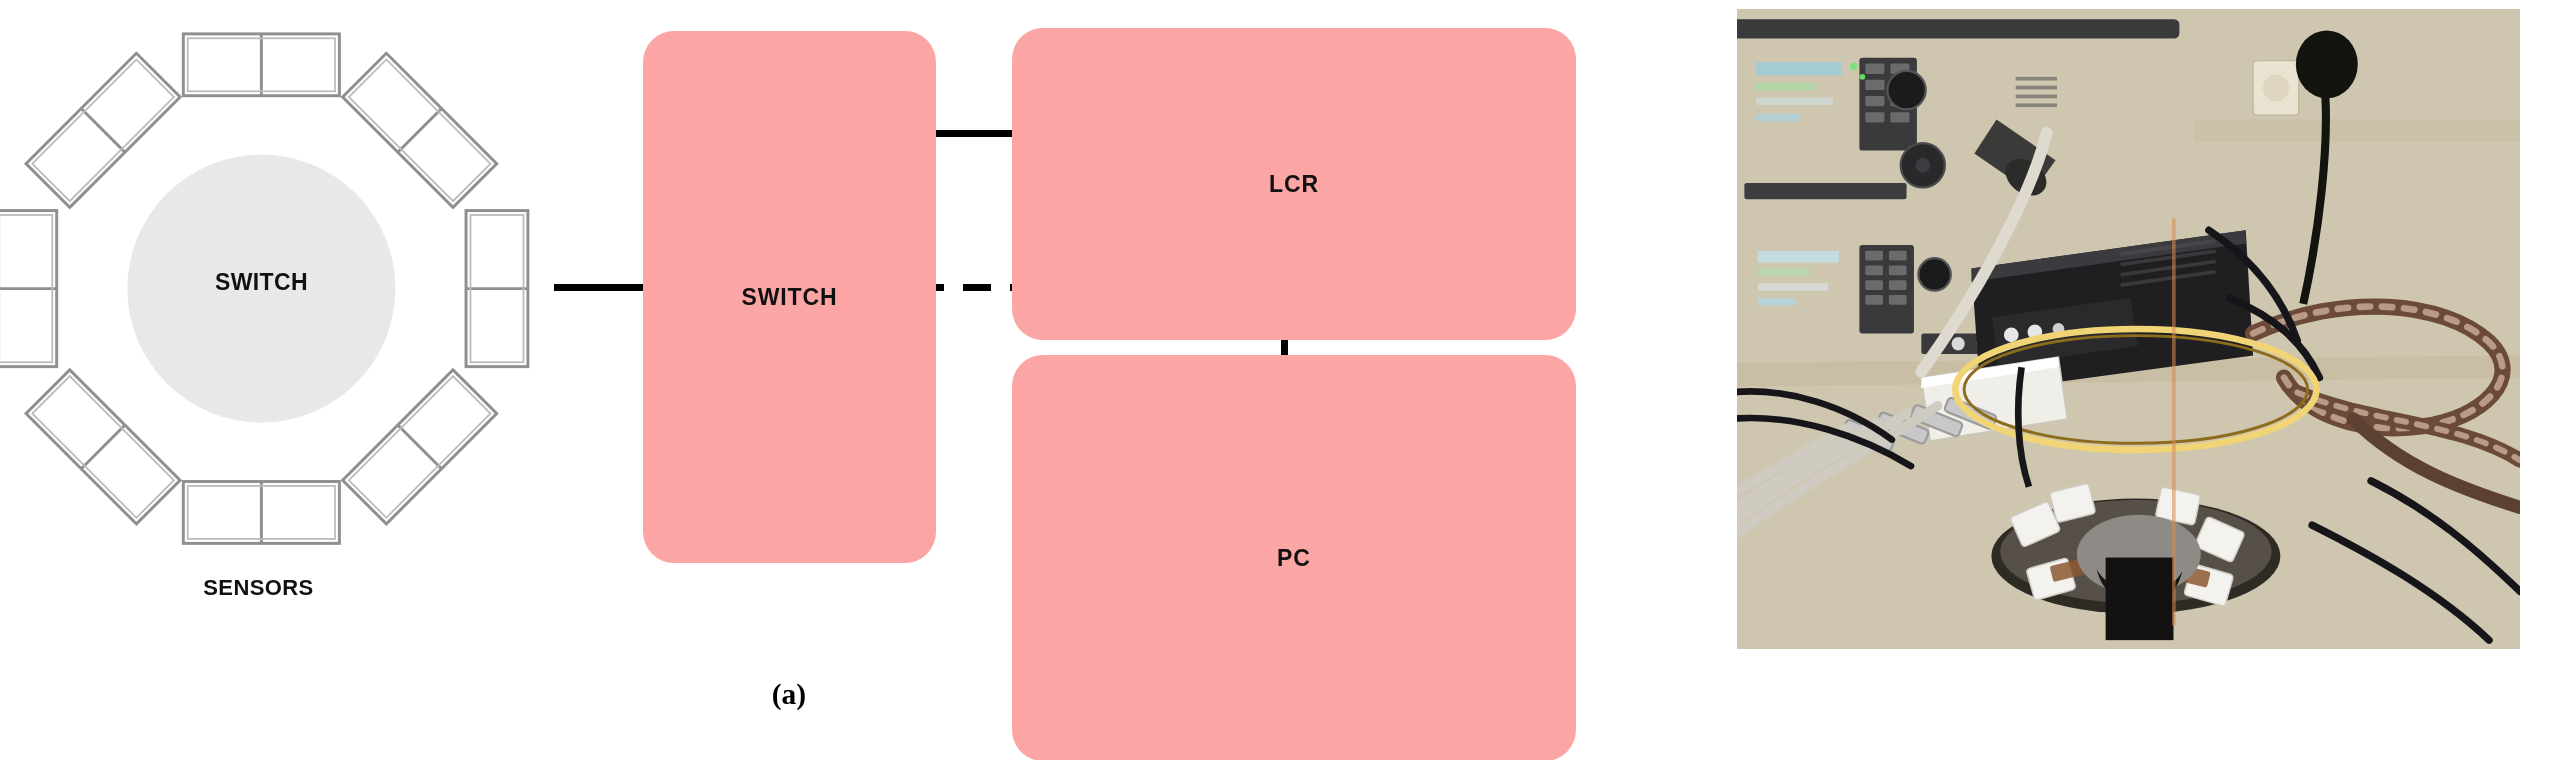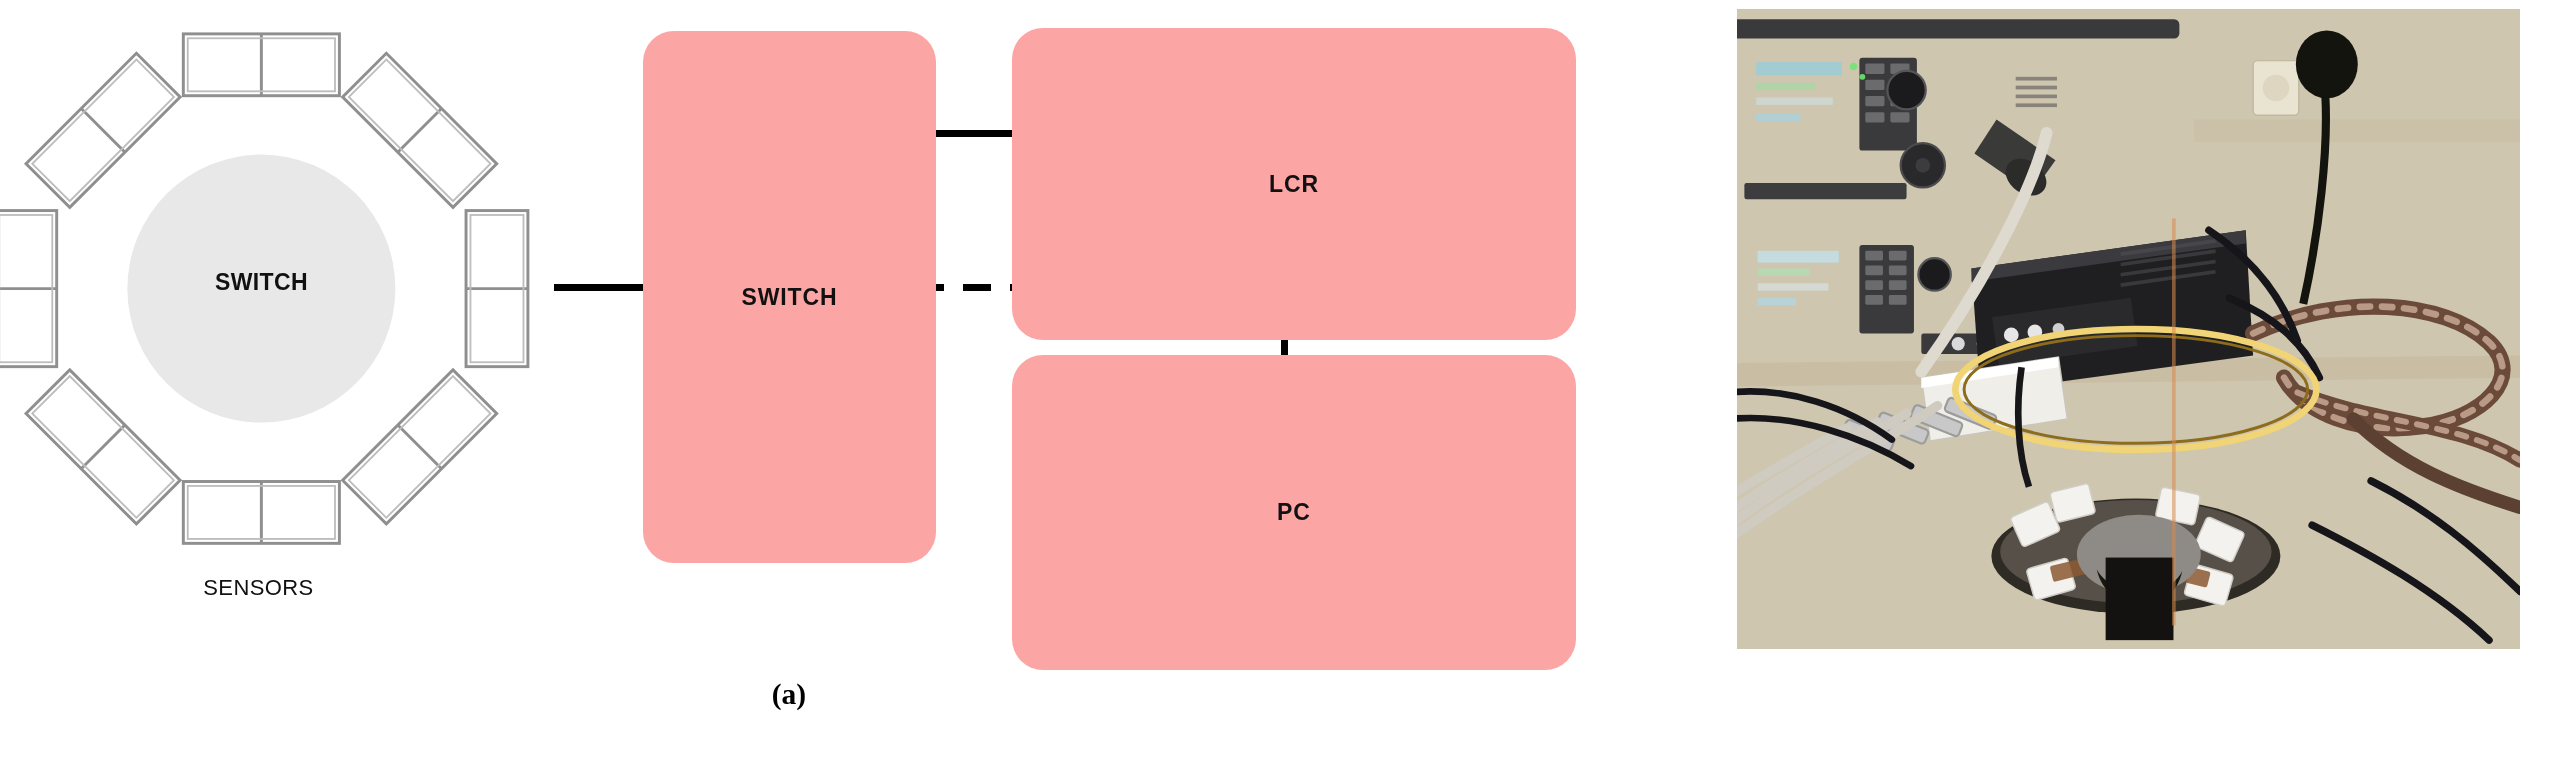--- a/index.html
+++ b/index.html
@@ -50,21 +50,21 @@
     color: #111111;
   }
 
   .label-sensors {
     position: absolute;
     left: 111px;
     top: 575px;
     width: 295px;
     text-align: center;
     font-size: 22px;
-    font-weight: normal;
+    font-weight: bold;
     letter-spacing: 0.4px;
     color: #111111;
   }
 
   
   .blockbox {
     position: absolute;
     background: #fca5a5;
     border-radius: 31px;
     display: flex;
@@ -87,21 +87,21 @@
   #box-lcr {
     left: 1012px;
     top: 28px;
     width: 564px;
     height: 312px;
   }
   #box-pc {
     left: 1012px;
     top: 355px;
     width: 564px;
-    height: 315px;
+    height: 406px;
   }
 
   
   .line-solid-h {
     position: absolute;
     background: #000000;
     height: 6.6px;
   }
   #wire-sensor-switch {
     left: 554px;

